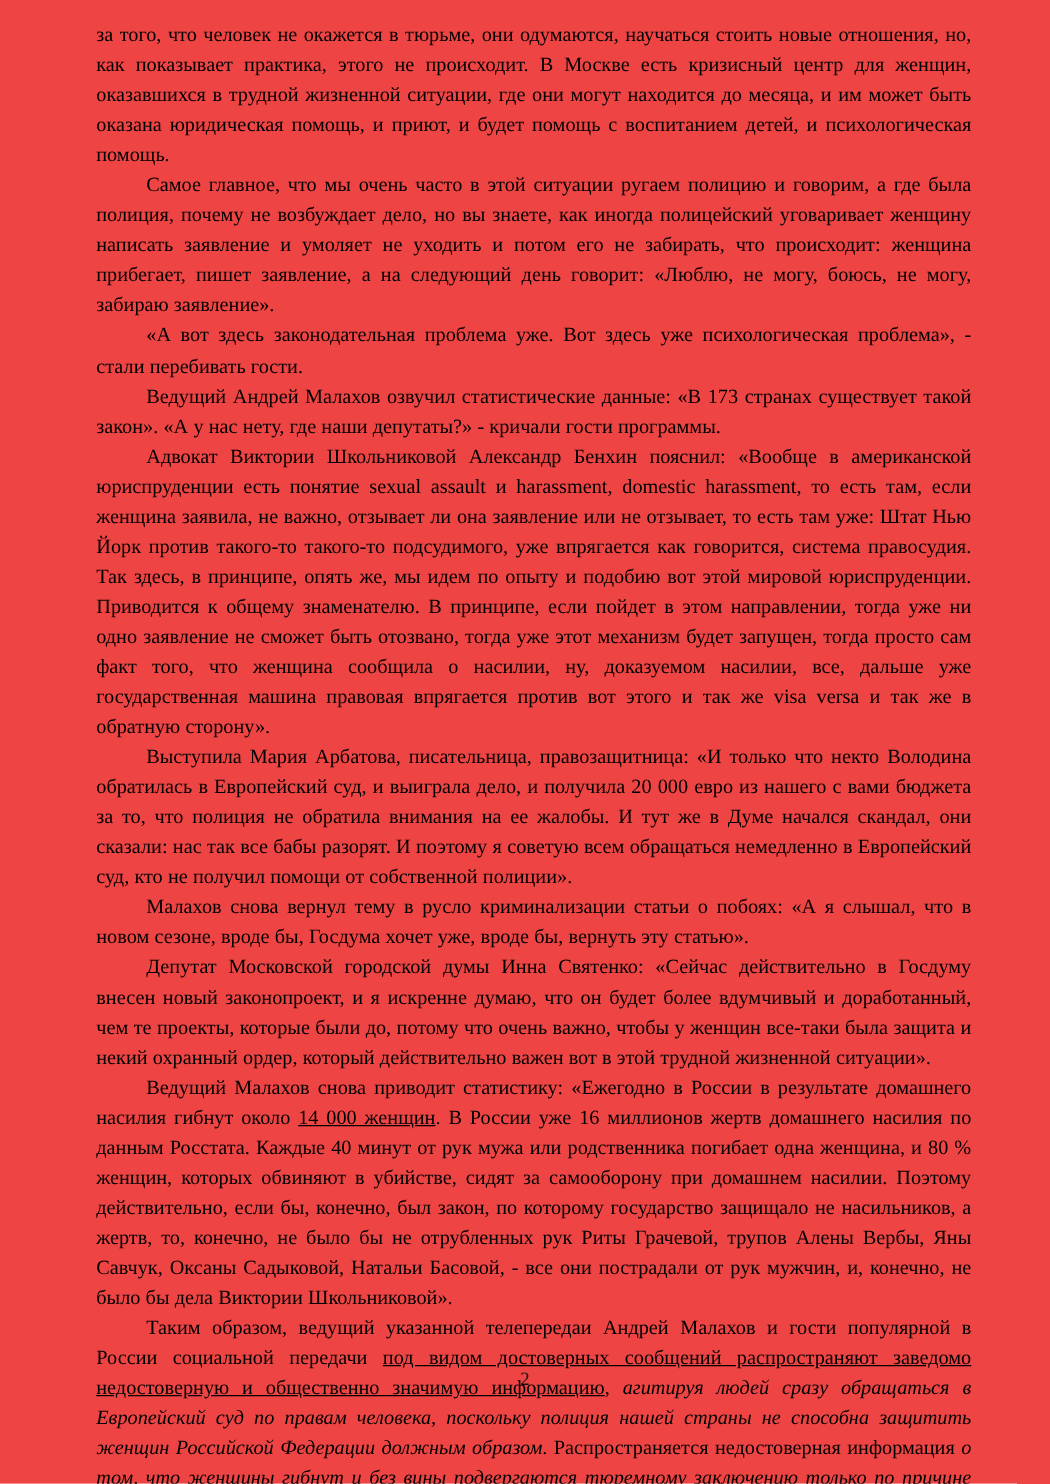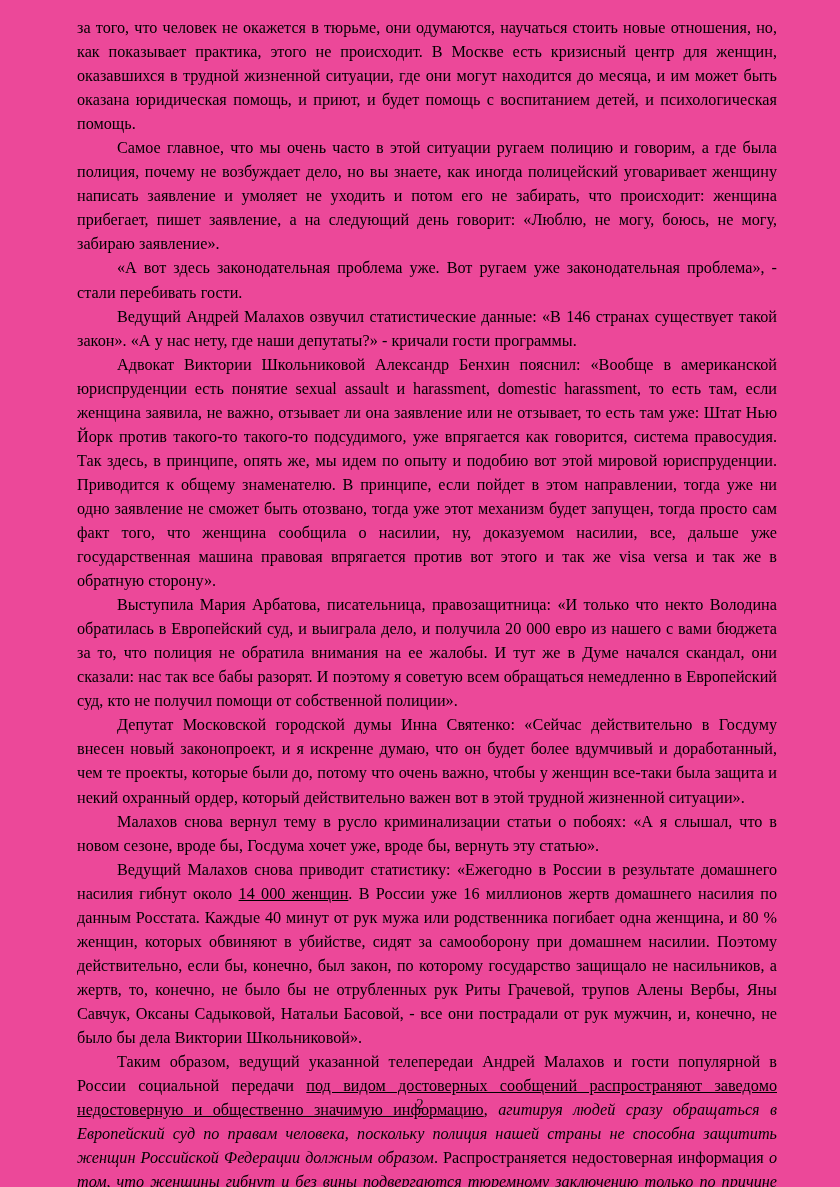--- a/index.html
+++ b/index.html
@@ -14,21 +14,21 @@
     color: #000000;
     position: relative;
     overflow: hidden;
   }
   .page {
     position: absolute;
     left: 0;
     top: 0;
     width: 840px;
     height: 1187px;
-    background: #ec4899;
+    background: #ef4444;
   }
   .content {
     position: absolute;
     left: 77px;
     top: 16px;
     width: 700px;
   }
   p.para {
     margin: 0;
     padding: 0;
@@ -59,23 +59,23 @@
   
   .content, .page-number { -webkit-font-smoothing: antialiased; }
 </style>
 </head>
 <body>
 
 <div class="page">
   <div class="content" id="body-content">
       <p class="para noindent"><span>за того, что человек не окажется в тюрьме, они одумаются, научаться стоить новые отношения, но, как показывает практика, этого не происходит. В Москве есть кризисный центр для женщин, оказавшихся в трудной жизненной ситуации, где они могут находится до месяца, и им может быть оказана юридическая помощь, и приют, и будет помощь с воспитанием детей, и психологическая помощь.</span></p>
       <p class="para"><span>Самое главное, что мы очень часто в этой ситуации ругаем полицию и говорим, а где была полиция, почему не возбуждает дело, но вы знаете, как иногда полицейский уговаривает женщину написать заявление и умоляет не уходить и потом его не забирать, что происходит: женщина прибегает, пишет заявление, а на следующий день говорит: «Люблю, не могу, боюсь, не могу, забираю заявление».</span></p>
-      <p class="para"><span>«А вот здесь законодательная проблема уже. Вот ругаем уже законодательная проблема», - стали перебивать гости.</span></p>
-      <p class="para"><span>Ведущий Андрей Малахов озвучил статистические данные: «В 146 странах существует такой закон». «А у нас нету, где наши депутаты?» - кричали гости программы.</span></p>
+      <p class="para"><span>«А вот здесь законодательная проблема уже. Вот здесь уже психологическая проблема», - стали перебивать гости.</span></p>
+      <p class="para"><span>Ведущий Андрей Малахов озвучил статистические данные: «В 173 странах существует такой закон». «А у нас нету, где наши депутаты?» - кричали гости программы.</span></p>
       <p class="para"><span>Адвокат Виктории Школьниковой Александр Бенхин пояснил: «Вообще в американской юриспруденции есть понятие sexual assault и harassment, domestic harassment, то есть там, если женщина заявила, не важно, отзывает ли она заявление или не отзывает, то есть там уже: Штат Нью Йорк против такого-то такого-то подсудимого, уже впрягается как говорится, система правосудия. Так здесь, в принципе, опять же, мы идем по опыту и подобию вот этой мировой юриспруденции. Приводится к общему знаменателю. В принципе, если пойдет в этом направлении, тогда уже ни одно заявление не сможет быть отозвано, тогда уже этот механизм будет запущен, тогда просто сам факт того, что женщина сообщила о насилии, ну, доказуемом насилии, все, дальше уже государственная машина правовая впрягается против вот этого и так же visa versa и так же в обратную сторону».</span></p>
       <p class="para"><span>Выступила Мария Арбатова, писательница, правозащитница: «И только что некто Володина обратилась в Европейский суд, и выиграла дело, и получила 20 000 евро из нашего с вами бюджета за то, что полиция не обратила внимания на ее жалобы. И тут же в Думе начался скандал, они сказали: нас так все бабы разорят. И поэтому я советую всем обращаться немедленно в Европейский суд, кто не получил помощи от собственной полиции».</span></p>
+      <p class="para"><span>Малахов снова вернул тему в русло криминализации статьи о побоях: «А я слышал, что в новом сезоне, вроде бы, Госдума хочет уже, вроде бы, вернуть эту статью».</span></p>
       <p class="para"><span>Депутат Московской городской думы Инна Святенко: «Сейчас действительно в Госдуму внесен новый законопроект, и я искренне думаю, что он будет более вдумчивый и доработанный, чем те проекты, которые были до, потому что очень важно, чтобы у женщин все-таки была защита и некий охранный ордер, который действительно важен вот в этой трудной жизненной ситуации».</span></p>
-      <p class="para"><span>Малахов снова вернул тему в русло криминализации статьи о побоях: «А я слышал, что в новом сезоне, вроде бы, Госдума хочет уже, вроде бы, вернуть эту статью».</span></p>
       <p class="para"><span class="b">Ведущий Малахов снова приводит статистику: «Ежегодно в России в результате домашнего насилия гибнут около </span><span class="bu">14 000 женщин</span><span>. В России уже 16 миллионов жертв домашнего насилия по данным Росстата. </span><span class="b">Каждые 40 минут от рук мужа или родственника погибает одна женщина</span><span>, и 80 %  женщин, которых обвиняют в убийстве, сидят за самооборону при домашнем насилии. Поэтому действительно, если бы, конечно, был закон, по которому государство защищало не насильников, а жертв, то, конечно, не было бы не отрубленных рук Риты Грачевой, трупов Алены Вербы, Яны Савчук, Оксаны Садыковой, Натальи Басовой, - все они пострадали от рук мужчин, и, конечно, не было бы дела Виктории Школьниковой».</span></p>
       <p class="para"><span>Таким образом, ведущий указанной телепередаи Андрей Малахов и гости популярной в России социальной передачи </span><span class="bu">под видом достоверных сообщений  распространяют заведомо недостоверную и общественно значимую информацию</span><span>, </span><span class="i">агитируя людей сразу обращаться в Европейский суд по правам человека, поскольку полиция нашей страны не способна защитить женщин Российской Федерации должным образом</span><span>. Распространяется недостоверная информация </span><span class="i">о том, что женщины гибнут и без вины подвергаются тюремному заключению только по причине отсутствия в Российской Федерации должного законодательства и, в частности, уголовной ответственности за побои в отношении близких лиц</span></p>
     </div>
   <div class="page-number">2</div>
 </div>
 
 </body></html>

